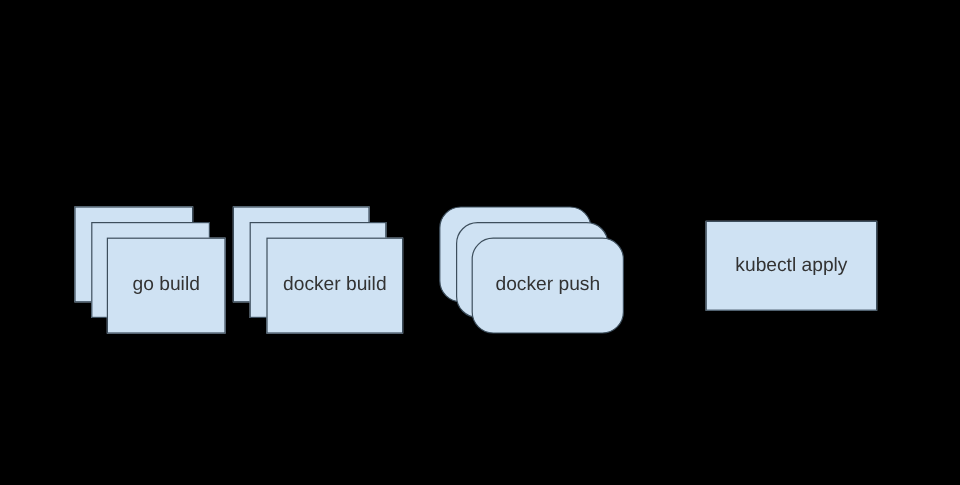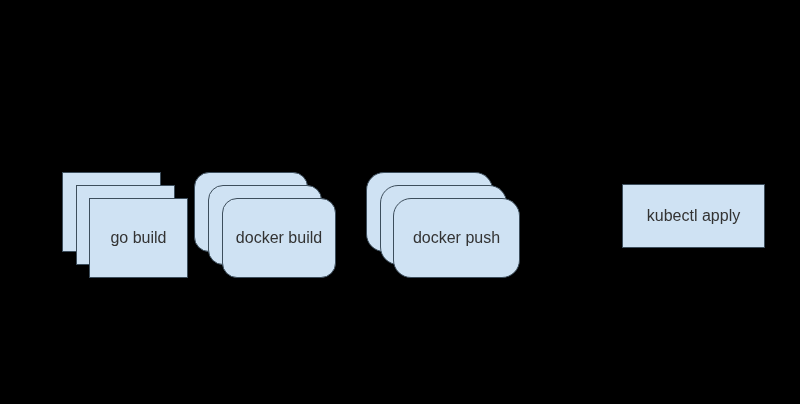--- a/index.html
+++ b/index.html
@@ -29,31 +29,31 @@
     color: var(--text, #333333);
     white-space: nowrap;
     overflow: hidden;
   }
   
   .s1 { width: 99px;  height: 80px; }
   .s1.b1 { left: 62px;  top: 172px; }
   .s1.b2 { left: 76px;  top: 185px; }
   .s1.b3 { left: 89px;  top: 198px; }
   
-  .s2 { width: 114px; height: 80px; border-radius: 15px; }
+  .s2 { width: 114px; height: 80px; }
   .s2.b1 { left: 194px; top: 172px; }
   .s2.b2 { left: 208px; top: 185px; }
   .s2.b3 { left: 222px; top: 198px; }
   
   .s3 { width: 127px; height: 80px; border-radius: 18px; }
   .s3.b1 { left: 366px; top: 172px; }
   .s3.b2 { left: 380px; top: 185px; }
   .s3.b3 { left: 393px; top: 198px; }
   
-  .s4 { width: 143px; height: 64px; left: 588px; top: 184px; margin-left: 34px; }
+  .s4 { width: 143px; height: 75px; left: 588px; top: 184px; }
 
   .arrow-line {
     position: absolute;
     height: 1.6px;
     background: var(--arrow, #000000);
   }
   .arrow-head {
     position: absolute;
     width: 0;
     height: 0;

